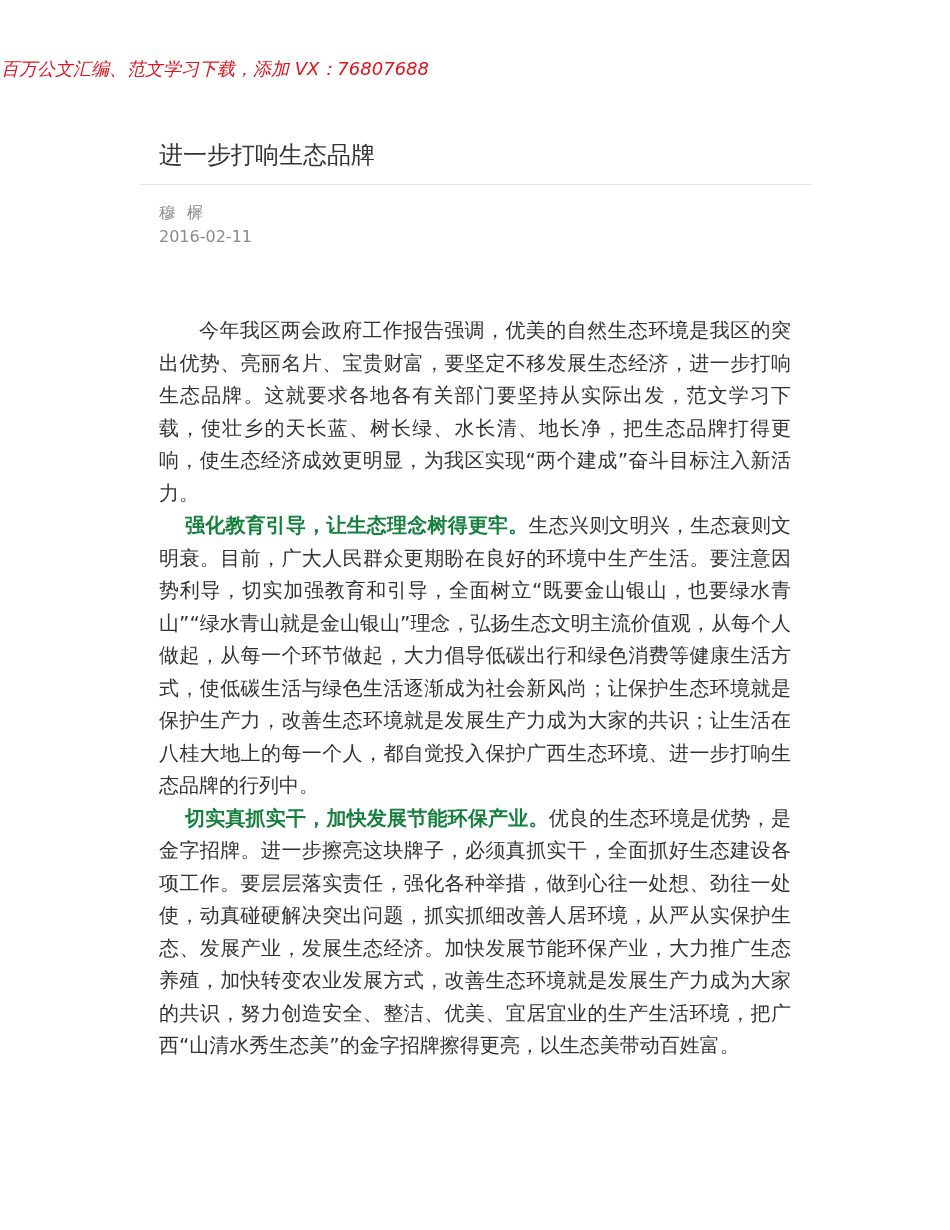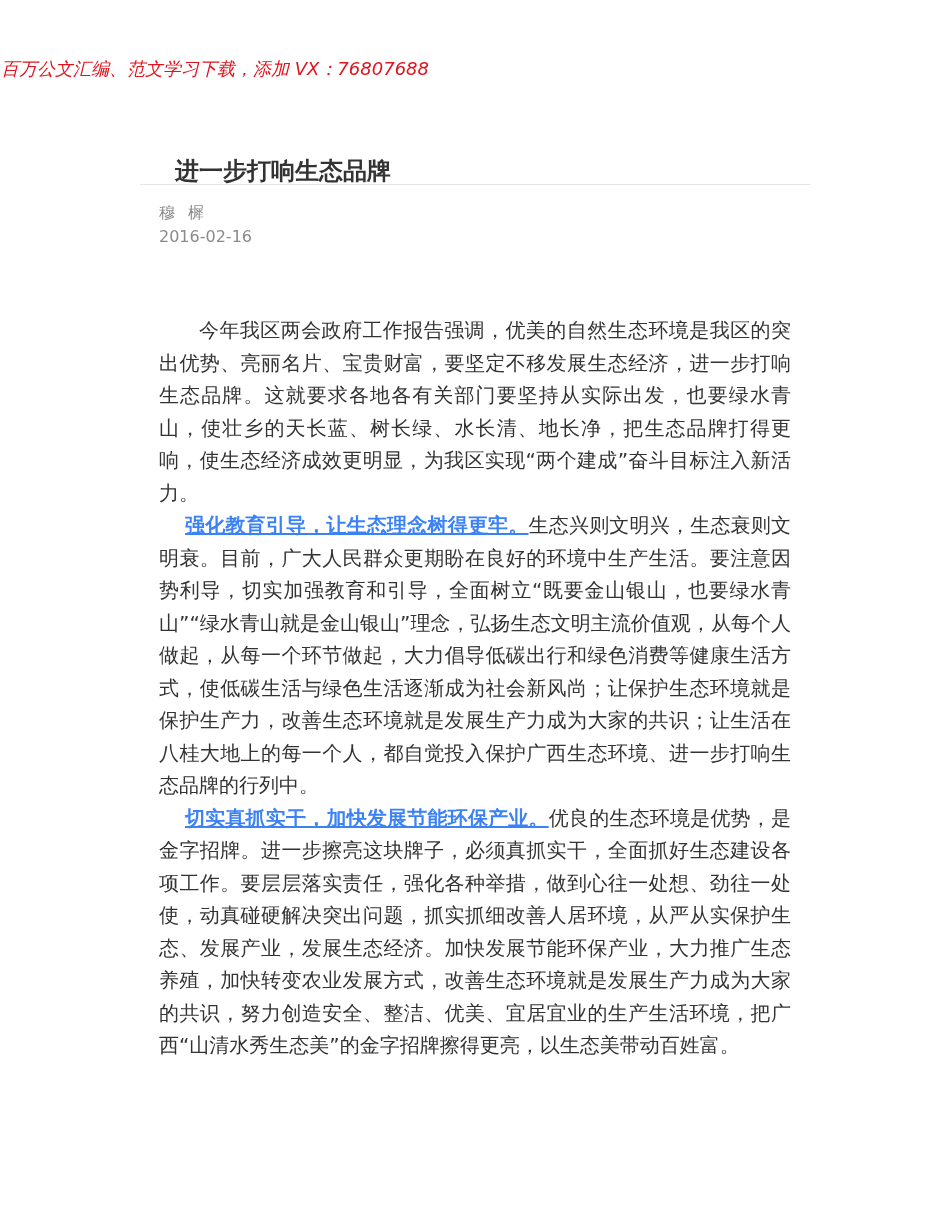--- a/index.html
+++ b/index.html
@@ -1,47 +1,47 @@
 <!DOCTYPE html>
 <html><head>
 <meta charset="utf-8">
 <style>
   html, body { margin: 0; padding: 0; background: #ffffff; }
   body { width: 950px; height: 1230px; position: relative; overflow: hidden;
          font-family: "DejaVu Sans", "Liberation Sans", sans-serif; color: #333333; }
   .banner { position: absolute; top: 57px; left: 1px; width: 950px; text-align: left;
             font-size: 18px; color: #e0141e; letter-spacing: 0px; font-style: italic; }
   .title { position: absolute; top: 139px; left: 159px; font-size: 24px; color: #333333;
-           font-weight: bold; margin: 16px; }
+           font-weight: normal; margin: 0; }
   .divider { position: absolute; top: 184px; left: 140px; width: 671px; height: 1px;
              background: #e6e6e6; }
   .author { position: absolute; top: 203px; left: 159px; font-size: 16px; color: #8a8a8a;
-            letter-spacing: 4px; }
+            letter-spacing: 4px; font-family: Liberation Serif, serif; }
   .date { position: absolute; top: 227px; left: 159px; font-size: 16px; color: #8a8a8a; }
   .content { position: absolute; top: 314px; left: 159px; width: 632px; }
   .para { margin: 0; font-size: 20px; line-height: 32.5px; color: #333333;
           text-align: justify; text-justify: inter-ideograph; }
   .para.first { text-indent: 40px; }
   .para.indent { text-indent: 26px; }
-  .para b { font-weight: bold; color: #3b82f6; text-decoration: underline; }
+  .para b { font-weight: bold; color: #15803d; }
 </style>
 </head>
 <body>
 
 <div class="banner">百万公文汇编、范文学习下载，添加 VX：76807688</div>
 
 <h1 class="title">进一步打响生态品牌</h1>
 <div class="divider"></div>
 
 <div class="author">穆 樨</div>
-<div class="date">2016-02-16</div>
+<div class="date">2016-02-11</div>
 
 <div class="content">
   <p class="para first">
-    <span>今年我区两会政府工作报告强调，优美的自然生态环境是我区的突出优势、亮丽名片、宝贵财富，要坚定不移发展生态经济，进一步打响生态品牌。这就要求各地各有关部门要坚持从实际出发，也要绿水青山，使壮乡的天长蓝、树长绿、水长清、地长净，把生态品牌打得更响，使生态经济成效更明显，为我区实现“两个建成”奋斗目标注入新活力。</span>
+    <span>今年我区两会政府工作报告强调，优美的自然生态环境是我区的突出优势、亮丽名片、宝贵财富，要坚定不移发展生态经济，进一步打响生态品牌。这就要求各地各有关部门要坚持从实际出发，范文学习下载，使壮乡的天长蓝、树长绿、水长清、地长净，把生态品牌打得更响，使生态经济成效更明显，为我区实现“两个建成”奋斗目标注入新活力。</span>
   </p>
   <p class="para indent">
     <b>强化教育引导，让生态理念树得更牢。</b><span>生态兴则文明兴，生态衰则文明衰。目前，广大人民群众更期盼在良好的环境中生产生活。要注意因势利导，切实加强教育和引导，全面树立“既要金山银山，也要绿水青山”“绿水青山就是金山银山”理念，弘扬生态文明主流价值观，从每个人做起，从每一个环节做起，大力倡导低碳出行和绿色消费等健康生活方式，使低碳生活与绿色生活逐渐成为社会新风尚；让保护生态环境就是保护生产力，改善生态环境就是发展生产力成为大家的共识；让生活在八桂大地上的每一个人，都自觉投入保护广西生态环境、进一步打响生态品牌的行列中。</span>
   </p>
   <p class="para indent">
     <b>切实真抓实干，加快发展节能环保产业。</b><span>优良的生态环境是优势，是金字招牌。进一步擦亮这块牌子，必须真抓实干，全面抓好生态建设各项工作。要层层落实责任，强化各种举措，做到心往一处想、劲往一处使，动真碰硬解决突出问题，抓实抓细改善人居环境，从严从实保护生态、发展产业，发展生态经济。加快发展节能环保产业，大力推广生态养殖，加快转变农业发展方式，改善生态环境就是发展生产力成为大家的共识，努力创造安全、整洁、优美、宜居宜业的生产生活环境，把广西“山清水秀生态美”的金字招牌擦得更亮，以生态美带动百姓富。</span>
   </p>
 </div>
 
 </body></html>

